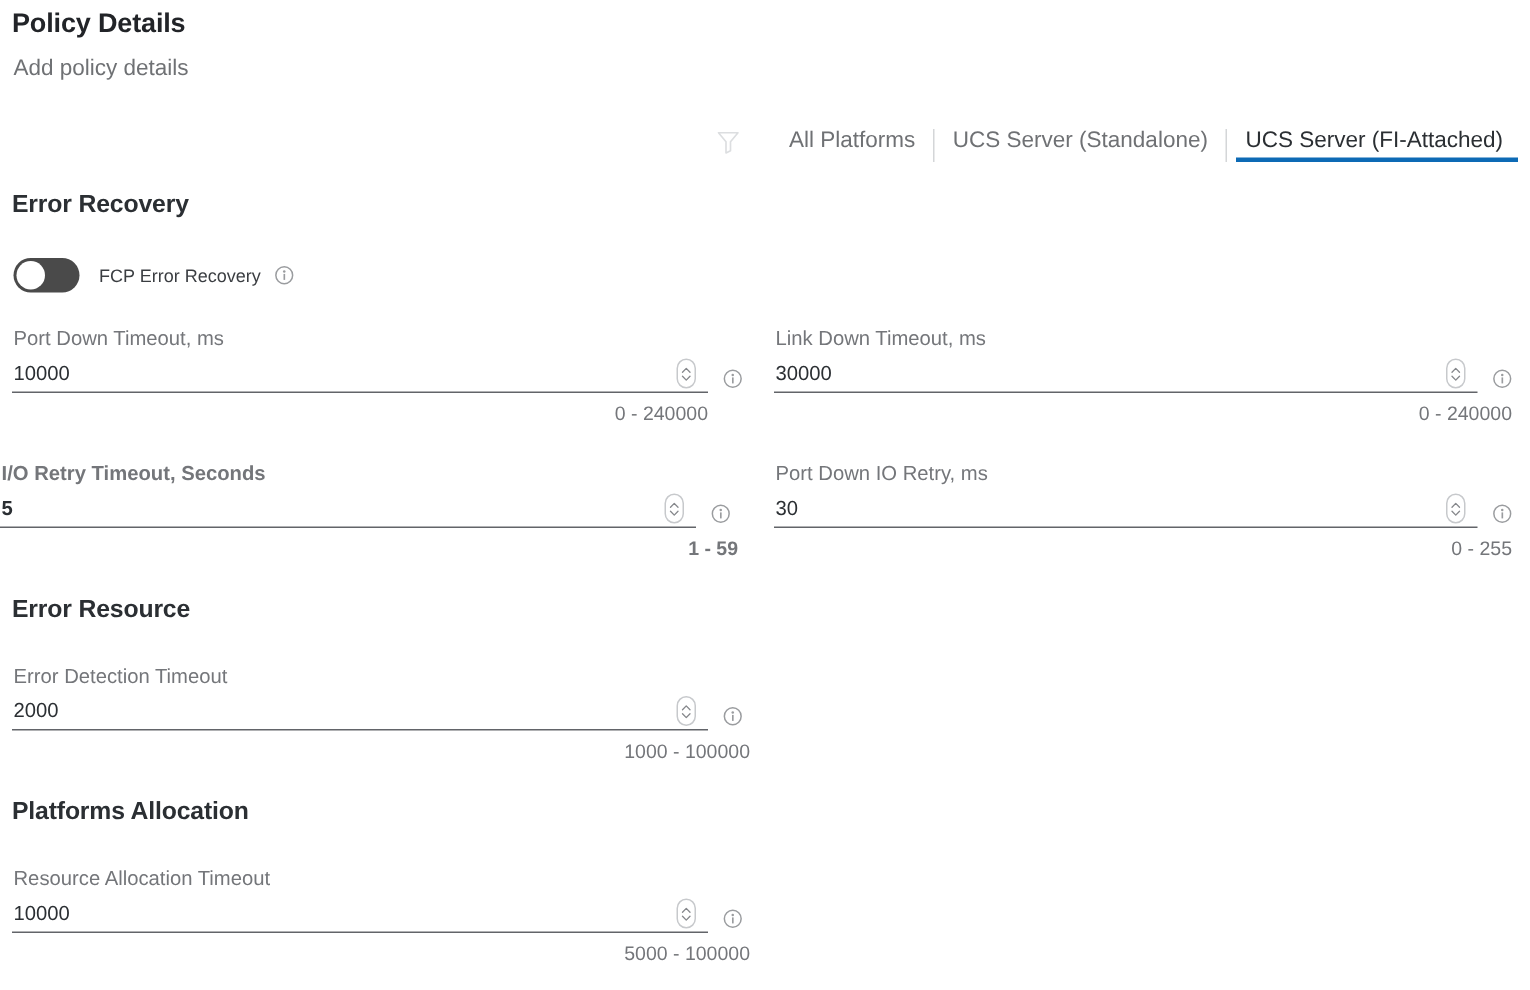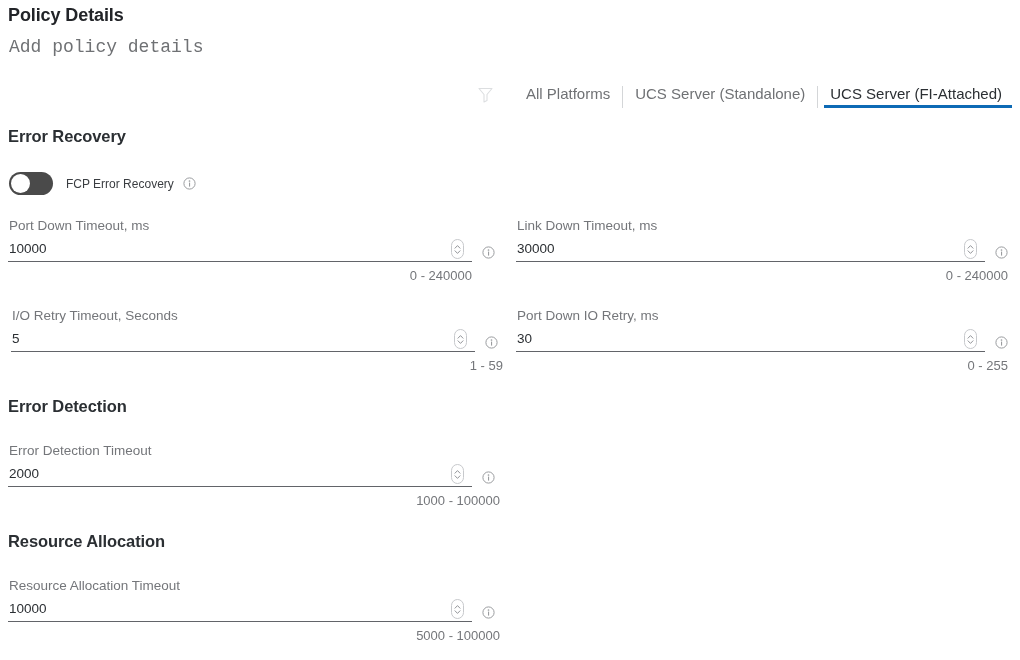--- a/index.html
+++ b/index.html
@@ -13,21 +13,21 @@
   .page { position: relative; width: 1020px; height: 660px; overflow: hidden; }
 
   
   .page-title {
     position: absolute; left: 8px; top: 5px;
     font-size: 18px; font-weight: bold; color: #222428;
     letter-spacing: -0.1px;
   }
   .page-subtitle {
     position: absolute; left: 9px; top: 37px;
-    font-size: 18px; color: #6f7174; font-weight: normal; font-family: Liberation Mono, monospace;
+    font-size: 15px; color: #6f7174; font-weight: normal;
   }
 
   
   .tabbar {
     position: absolute; right: 6px; top: 78px;
     display: flex; align-items: flex-end; height: 30px;
   }
   .filter-icon {
     width: 26px; height: 22px; margin-right: 16px;
     display: flex; align-items: center; justify-content: center;
@@ -185,21 +185,21 @@
         <svg width="13" height="13" viewBox="0 0 13 13">
             <circle cx="6.5" cy="6.5" r="5.6" fill="none" stroke="#9a9c9f" stroke-width="1"></circle>
             <circle cx="6.5" cy="4" r="0.85" fill="#9a9c9f"></circle>
             <rect x="6" y="5.6" width="1.1" height="4" fill="#9a9c9f"></rect>
           </svg>
       </span>
     </div>
     <div class="frange" style="width:492px;">0 - 240000</div>
   </div>
 
-  <div class="field" style="left:11px; top:308px; width:492px;">
+  <div class="field" style="left:0; top:308px; width:492px;font-weight:bold;">
     <div class="flabel">I/O Retry Timeout, Seconds</div>
     <div class="fcontrol">
       <div class="finput-wrap" style="width:464px;">
         <span class="fvalue">5</span>
         <span class="spinner">
           <svg width="7" height="11" viewBox="0 0 7 11">
               <path d="M1 4.2L3.5 1.6 6 4.2" stroke="#87898d" stroke-width="0.9" fill="none" stroke-linecap="round" stroke-linejoin="round"></path>
               <path d="M1 6.8L3.5 9.4 6 6.8" stroke="#87898d" stroke-width="0.9" fill="none" stroke-linecap="round" stroke-linejoin="round"></path>
             </svg>
         </span>
@@ -231,21 +231,21 @@
         <svg width="13" height="13" viewBox="0 0 13 13">
             <circle cx="6.5" cy="6.5" r="5.6" fill="none" stroke="#9a9c9f" stroke-width="1"></circle>
             <circle cx="6.5" cy="4" r="0.85" fill="#9a9c9f"></circle>
             <rect x="6" y="5.6" width="1.1" height="4" fill="#9a9c9f"></rect>
           </svg>
       </span>
     </div>
     <div class="frange" style="width:492px;">0 - 255</div>
   </div>
 
-  <div class="section-title" style="top:397px;">Error Detection</div>
+  <div class="section-title" style="top:397px;">Error Resource</div>
 
   <div class="field" style="left:8px; top:443px; width:492px;">
     <div class="flabel">Error Detection Timeout</div>
     <div class="fcontrol">
       <div class="finput-wrap" style="width:464px;">
         <span class="fvalue">2000</span>
         <span class="spinner">
           <svg width="7" height="11" viewBox="0 0 7 11">
               <path d="M1 4.2L3.5 1.6 6 4.2" stroke="#87898d" stroke-width="0.9" fill="none" stroke-linecap="round" stroke-linejoin="round"></path>
               <path d="M1 6.8L3.5 9.4 6 6.8" stroke="#87898d" stroke-width="0.9" fill="none" stroke-linecap="round" stroke-linejoin="round"></path>
@@ -256,21 +256,21 @@
         <svg width="13" height="13" viewBox="0 0 13 13">
             <circle cx="6.5" cy="6.5" r="5.6" fill="none" stroke="#9a9c9f" stroke-width="1"></circle>
             <circle cx="6.5" cy="4" r="0.85" fill="#9a9c9f"></circle>
             <rect x="6" y="5.6" width="1.1" height="4" fill="#9a9c9f"></rect>
           </svg>
       </span>
     </div>
     <div class="frange" style="width:492px;">1000 - 100000</div>
   </div>
 
-  <div class="section-title" style="top:532px;">Resource Allocation</div>
+  <div class="section-title" style="top:532px;">Platforms Allocation</div>
 
   <div class="field" style="left:8px; top:578px; width:492px;">
     <div class="flabel">Resource Allocation Timeout</div>
     <div class="fcontrol">
       <div class="finput-wrap" style="width:464px;">
         <span class="fvalue">10000</span>
         <span class="spinner">
           <svg width="7" height="11" viewBox="0 0 7 11">
               <path d="M1 4.2L3.5 1.6 6 4.2" stroke="#87898d" stroke-width="0.9" fill="none" stroke-linecap="round" stroke-linejoin="round"></path>
               <path d="M1 6.8L3.5 9.4 6 6.8" stroke="#87898d" stroke-width="0.9" fill="none" stroke-linecap="round" stroke-linejoin="round"></path>

